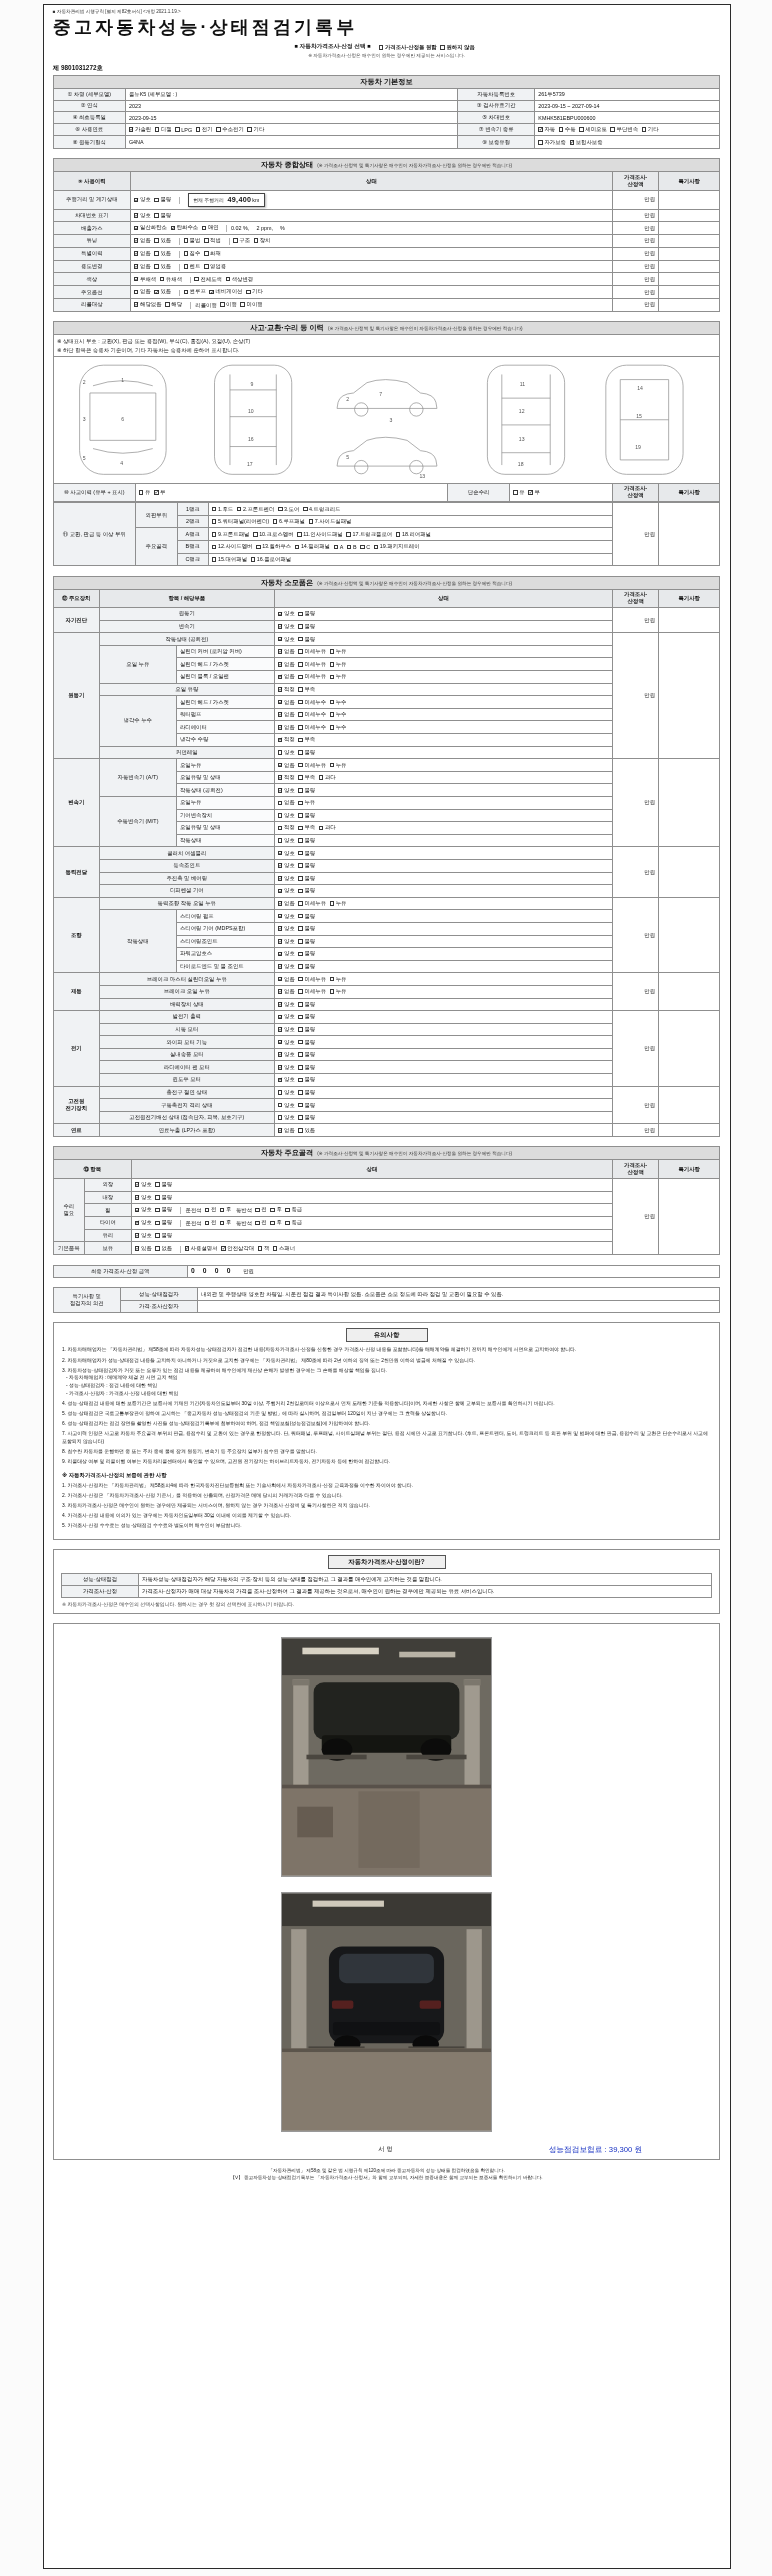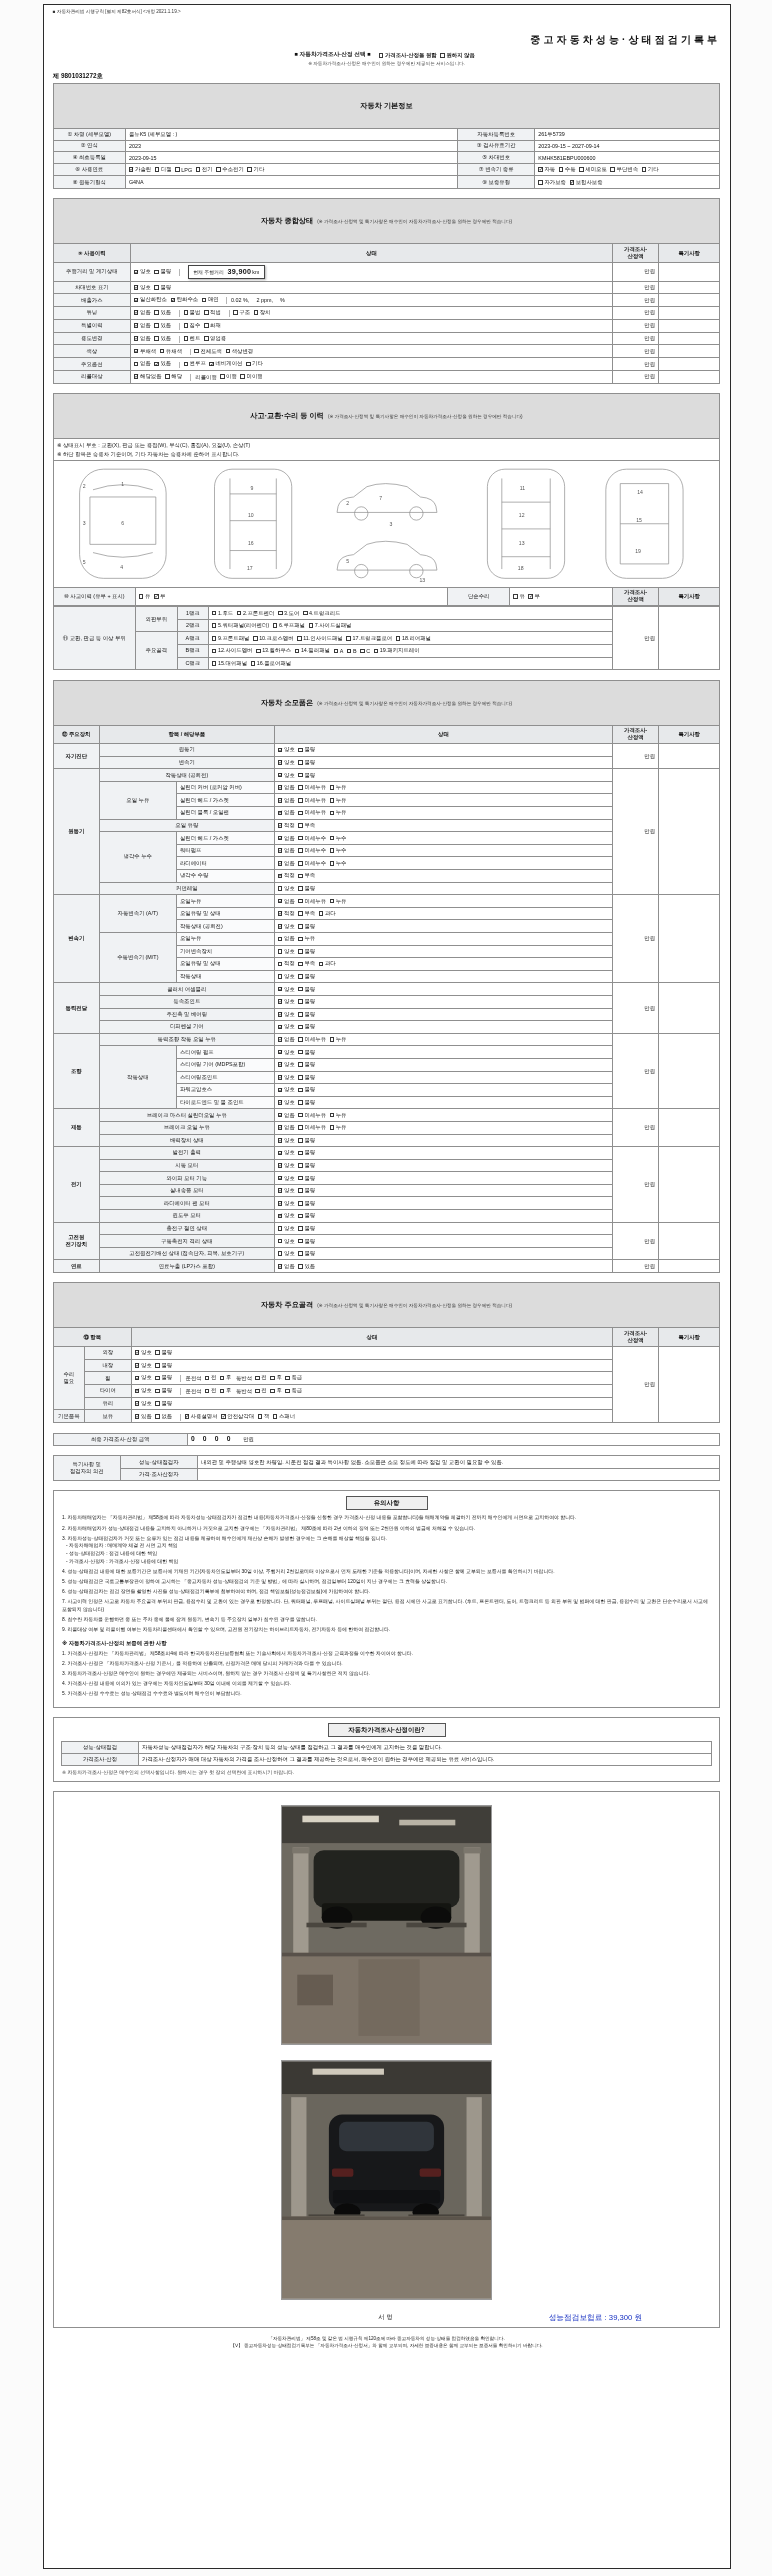--- a/index.html
+++ b/index.html
@@ -1,27 +1,27 @@
 <!DOCTYPE html>
 <html style="font-size:8.2px"><head>
 <meta charset="utf-8">
 <style>
 *{box-sizing:border-box;margin:0;padding:0}
 body{font-family:"Liberation Sans","DejaVu Sans",sans-serif;background:#f1f1f1;color:#111}
 .canvas{width:773px;height:2576px;background:#fbfbfb;overflow:hidden;padding-top:4.1px}
 .page{width:688px;min-height:2565px;margin:0 auto;background:#fff;border:0.5px solid #2b2b2b;padding:4.1px 9.3px 7.2px;position:relative}
 .form-ref{font-size:4.6px;color:#333}
-.main-title{text-align:right;font-size:10px;font-weight:bold;letter-spacing:3.1px;margin-top:19px}
+.main-title{text-align:left;font-size:18px;font-weight:bold;letter-spacing:3.1px;margin-top:1px}
 .select-row{display:flex;justify-content:center;gap:8.2px;align-items:center;margin-top:4.1px;font-size:5.7px;font-weight:bold}
 .select-note{text-align:center;font-size:4.6px;color:#444;margin-top:1.5px}
 .doc-no{font-size:6.4px;font-weight:bold;margin:6.2px 0 2.1px}
 table.tbl{width:100%;border-collapse:collapse;table-layout:fixed;margin-bottom:9.3px;background:#fff}
 table.tbl.joined{margin-bottom:0}
 .tbl th,.tbl td{border:0.5px solid #8f8f8f;font-size:5.4px;padding:1.8px 3.1px;vertical-align:middle;word-break:keep-all}
-.tbl .sec-head{background:#dcdcdc;text-align:center;font-size:7.2px;font-weight:bold;padding:17px}
+.tbl .sec-head{background:#dcdcdc;text-align:center;font-size:7.2px;font-weight:bold;padding:1px}
 .sec-note{font-size:4.6px;font-weight:normal;color:#333;margin-left:4.1px}
 th.lab{background:#f0f2f4;font-weight:normal;text-align:center;white-space:pre-line}
 th.colhead{background:#e7e9eb;text-align:center;font-weight:bold}
 th.gcell{font-weight:bold}
 td.state{background:#fff;text-align:left}
 td.scell{background:#fafbfc}
 td.unit{text-align:right;color:#222}
 td.notecell{background:#fff}
 .cb{display:inline-flex;align-items:center;margin:0.5px 3.6px 0.5px 0;white-space:nowrap}
 .cbx{width:4.6px;height:4.6px;border:0.5px solid #3a3a3a;display:inline-block;margin-right:1.5px;position:relative;background:#fff;flex:none}
@@ -187,21 +187,21 @@
           <tr>
             <th class="lab">주행거리 및 계기상태</th>
             <td class="state"><span class="cb">
                 <span class="cbx on"></span>
                 <span class="cbl">양호</span>
               </span><span class="cb">
                 <span class="cbx"></span>
                 <span class="cbl">불량</span>
               </span><span class="vsep"></span><span class="mbox">
                 <span class="mlab">현재 주행거리</span>
-                <span class="mval">39,900</span>
+                <span class="mval">49,400</span>
                 <span class="munit">km</span>
               </span></td>
             <td class="unit">만원</td>
             <td class="notecell"></td>
           </tr>
           <tr>
             <th class="lab">차대번호 표기</th>
             <td class="state"><span class="cb">
                 <span class="cbx on"></span>
                 <span class="cbl">양호</span>

